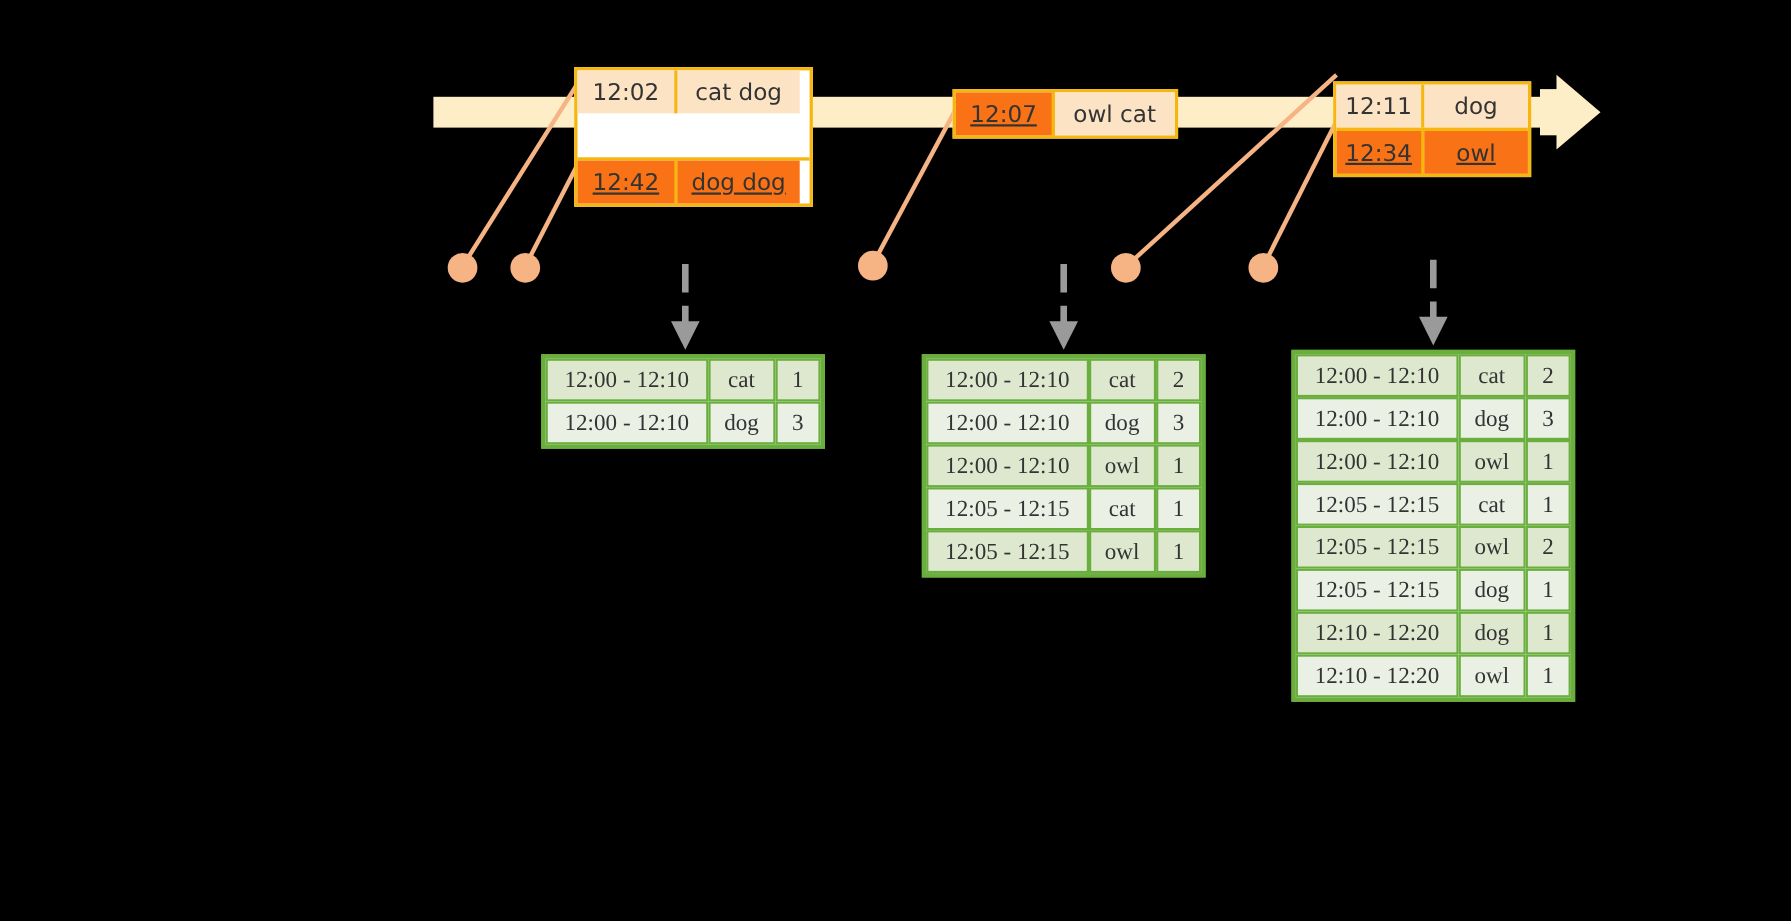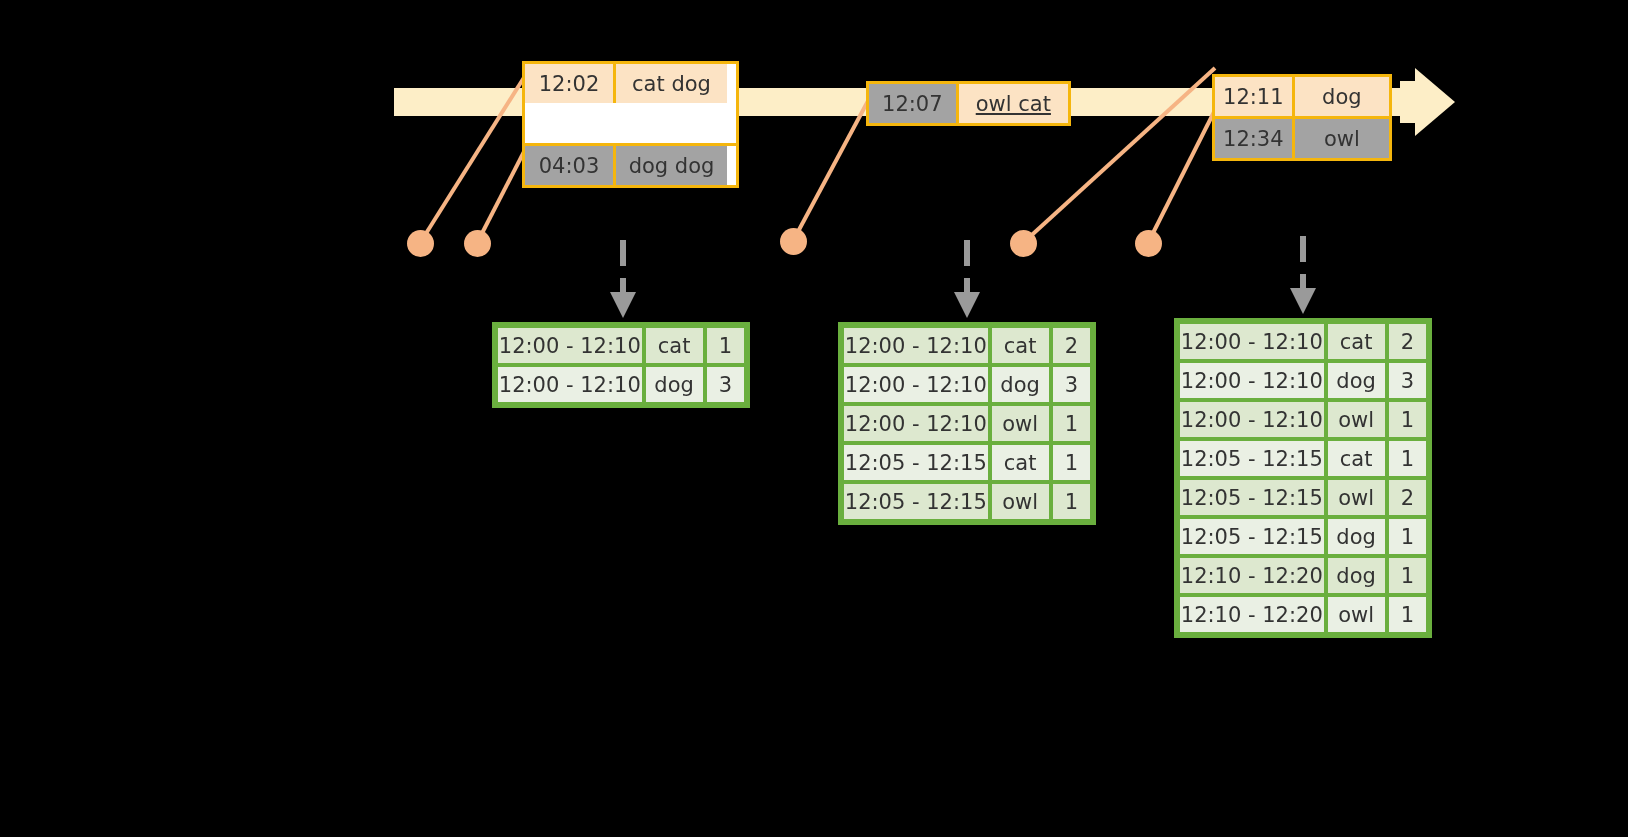--- a/index.html
+++ b/index.html
@@ -40,29 +40,29 @@
   .ev-row .t{
     display:flex;align-items:center;justify-content:center;
     border-right:3px solid #f5b60d;
     font-size:21px;
   }
   .ev-row .w{
     display:flex;align-items:center;justify-content:center;
     font-size:21px;
   }
   .tone-a{background:#fce3c4;}
-  .tone-b{background:#a3a3a3;}
+  .tone-b{background:#f97316;text-decoration:underline;}
 
   #ev1{left:522px;top:61px;width:217px;gap:40px;}
   #ev1 .t{width:88px;}
   #ev1 .w{width:111px;}
 
   #ev2{left:866px;top:81px;width:205px;}
   #ev2 .t{width:88px;}
-  #ev2 .w{width:111px;text-decoration:underline;}
+  #ev2 .w{width:111px;}
 
   #ev3{left:1212px;top:74px;width:180px;}
   #ev3 .t{width:78px;}
   #ev3 .w{width:96px;}
 
   
   .conn{position:absolute;left:0;top:0;width:1628px;height:837px;pointer-events:none;}
   .dot{
     position:absolute;width:27px;height:27px;border-radius:50%;
     background:#f6b484;
@@ -71,21 +71,21 @@
   
   .darrow{position:absolute;width:30px;height:80px;}
 
   
   .rt{
     position:absolute;
     border:4px solid #6aaf3e;
     box-sizing:border-box;
     background:#6aaf3e;
   }
-  .rt-row{display:flex;align-items:stretch;}
+  .rt-row{display:flex;align-items:stretch;font-family:Liberation Serif, serif;}
   .rt-row .c{
     display:flex;align-items:center;justify-content:center;
     font-size:21px;color:#333;
     border:2px solid #6aaf3e;
     box-sizing:border-box;
     height:39px;
   }
   .rt-row.odd .c{background:#dde8cf;}
   .rt-row.even .c{background:#eaf0e4;}
 
@@ -133,21 +133,21 @@
     <line x1="15" y1="0" x2="15" y2="58" stroke="#9a9a9a" stroke-width="6" stroke-dasharray="26,12"></line>
     <polygon points="15,78 2,52 28,52" fill="#9a9a9a"></polygon>
   </svg>
 
   <div class="ev" id="ev1">
     <div class="ev-row">
       <div class="t tone-a">12:02</div>
       <div class="w tone-a">cat dog</div>
     </div>
     <div class="ev-row">
-      <div class="t tone-b">04:03</div>
+      <div class="t tone-b">12:42</div>
       <div class="w tone-b">dog dog</div>
     </div>
   </div>
 
   <div class="ev" id="ev2">
     <div class="ev-row">
       <div class="t tone-b">12:07</div>
       <div class="w tone-a">owl cat</div>
     </div>
   </div>

